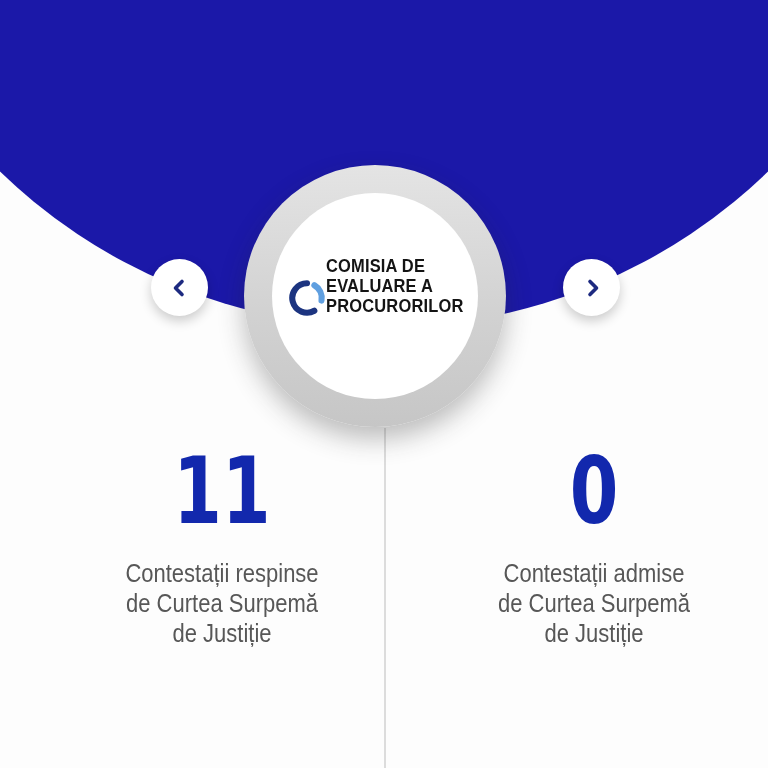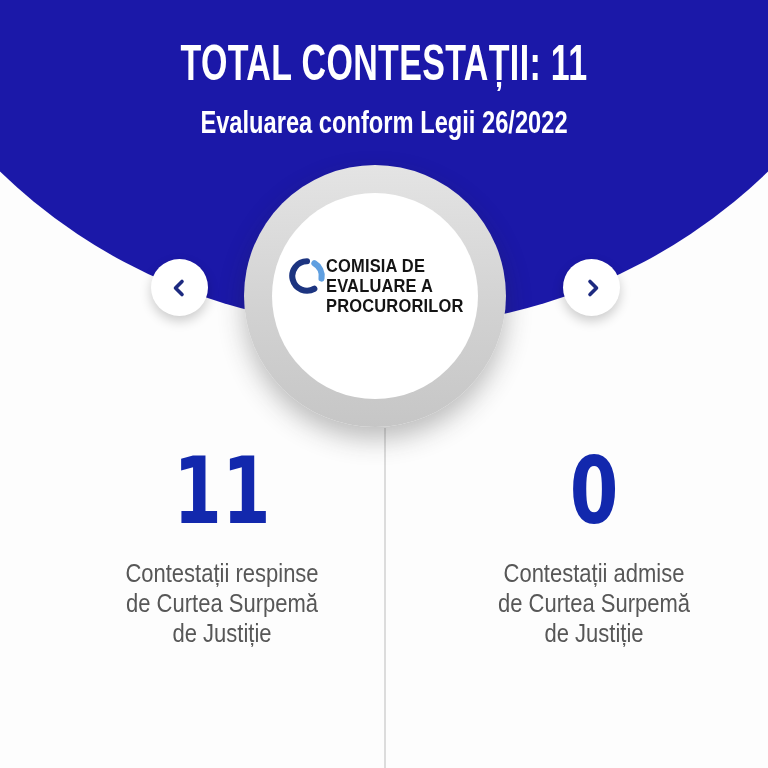--- a/index.html
+++ b/index.html
@@ -34,21 +34,21 @@
   .badge {
     position:absolute; left:244px; top:165px; width:262px; height:262px; border-radius:50%;
     background:linear-gradient(180deg,#e4e4e4 0%,#d2d2d2 55%,#c6c6c6 100%);
     box-shadow:0 12px 26px rgba(40,40,40,0.30);
     display:flex; align-items:center; justify-content:center; z-index:3;
   }
   .badge-inner {
     width:206px; height:206px; border-radius:50%; background:#ffffff;
     display:flex; align-items:center; justify-content:center;
   }
-  .logo-row { display:flex; align-items:flex-start; transform:translate(5px,-9px); }
+  .logo-row { display:flex; align-items:flex-end; transform:translate(5px,-9px); }
   .logo-mark { width:38px; height:38px; flex:0 0 auto; }
   .logo-text {
     font-weight:bold; font-size:17.5px; line-height:1.14; color:#141414;
     letter-spacing:0.2px; transform:scaleX(0.94); transform-origin:left center;
     white-space:nowrap;
   }
   .stats { position:absolute; left:0; top:444px; width:768px; z-index:2; }
   .stat { position:absolute; top:0; width:372px; text-align:center; }
   .stat.left { left:0;margin-left:36px; }
   .stat.right { left:408px; }
@@ -62,24 +62,20 @@
     transform:scaleX(0.88); transform-origin:50% 0; white-space:nowrap;
   }
 </style>
 </head>
 <body>
 
 <div class="canvas">
 
   <div class="curve"></div>
 
-  <div class="header">
-    <div class="title">TOTAL CONTESTAȚII: 11</div>
-    <div class="subtitle">Evaluarea conform Legii 26/2022</div>
-  </div>
 
   <button class="nav prev">
     <svg width="22" height="22" viewBox="0 0 22 22">
       <polyline points="13,4.5 6.5,11 13,17.5" fill="none" stroke="#1d2a80" stroke-width="3.6" stroke-linecap="round" stroke-linejoin="round"></polyline>
     </svg>
   </button>
 
   <button class="nav next">
     <svg width="22" height="22" viewBox="0 0 22 22">
       <polyline points="9,4.5 15.5,11 9,17.5" fill="none" stroke="#1d2a80" stroke-width="3.6" stroke-linecap="round" stroke-linejoin="round"></polyline>

